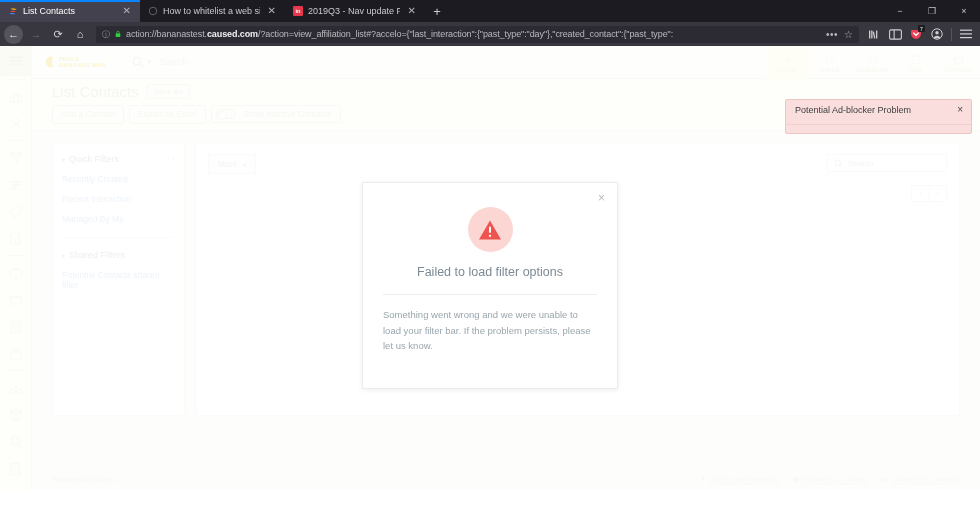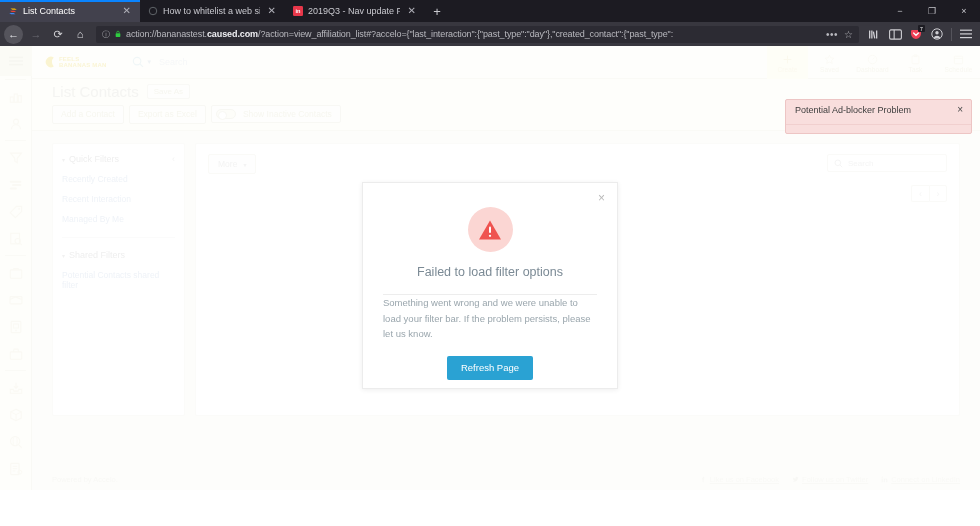--- a/index.html
+++ b/index.html
@@ -262,21 +262,21 @@
     width:45px; height:45px; border-radius:50%; background:#fbd6d3;
     display:flex; align-items:center; justify-content:center;
   }
   .warn-svg { width:24px; height:22px; display:block; }
   .modal-title {
     text-align:center; font-size:12.5px; color:#7b8a95; font-weight:400;
     margin-top:13px;
   }
   .modal-div { height:1px; background:#ededed; margin:15px 0 0 0; }
   .modal-body {
-    font-size:9.5px; color:#9aa6ad; line-height:1.65; 
+    font-size:9.5px; color:#9aa6ad; line-height:1.65; margin-top:12px;
   }
   .modal-btnrow { display:flex; justify-content:center; margin-top:14px; }
   .refresh-btn {
     background:#2aa2d3; color:#ffffff; font-size:9.5px; border:none;
     border-radius:2px; padding:7px 14px; line-height:1;
     font-family:"Liberation Sans", sans-serif;
   }
 
   
   .notif {
@@ -666,23 +666,20 @@
           <svg class="warn-svg" viewBox="0 0 24 22">
             <path d="M12 1.5L23 20.5H1z" fill="#ef5350"></path>
             <rect x="11" y="7.5" width="2" height="6.5" rx="1" fill="#ffffff"></rect>
             <circle cx="12" cy="16.8" r="1.15" fill="#ffffff"></circle>
           </svg>
         </div>
       </div>
       <div class="modal-title">Failed to load filter options</div>
       <div class="modal-div"></div>
       <div class="modal-body">Something went wrong and we were unable to load your filter bar. If the problem persists, please let us know.</div>
-      <div class="modal-btnrow">
-        <button class="refresh-btn">Refresh Page</button>
-      </div>
     </div>
 
     <div class="notif">
       <div class="notif-hdr">
         <span class="notif-title">Potential Ad-blocker Problem</span>
         <span class="notif-close">×</span>
       </div>
       <div class="notif-foot"></div>
     </div>
 

